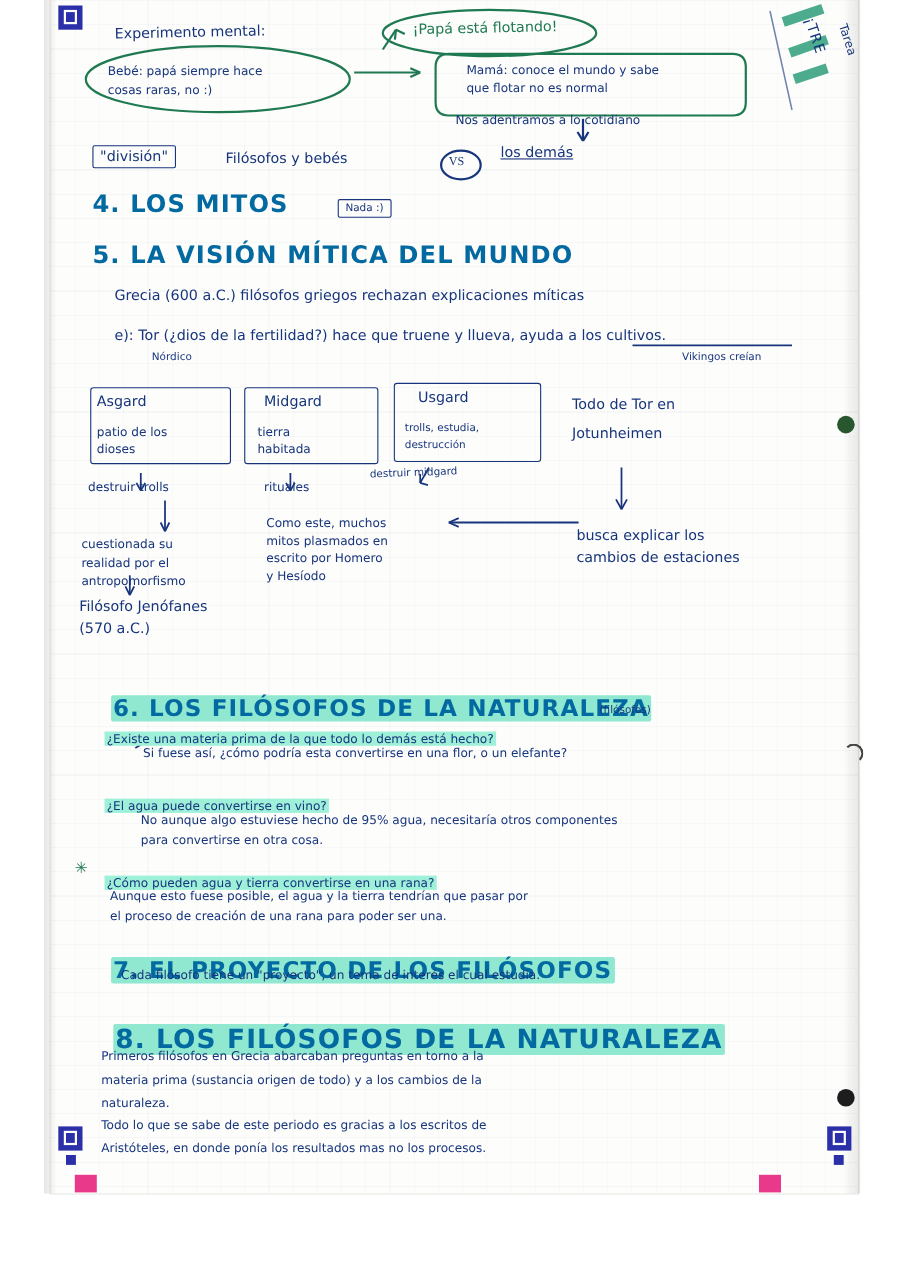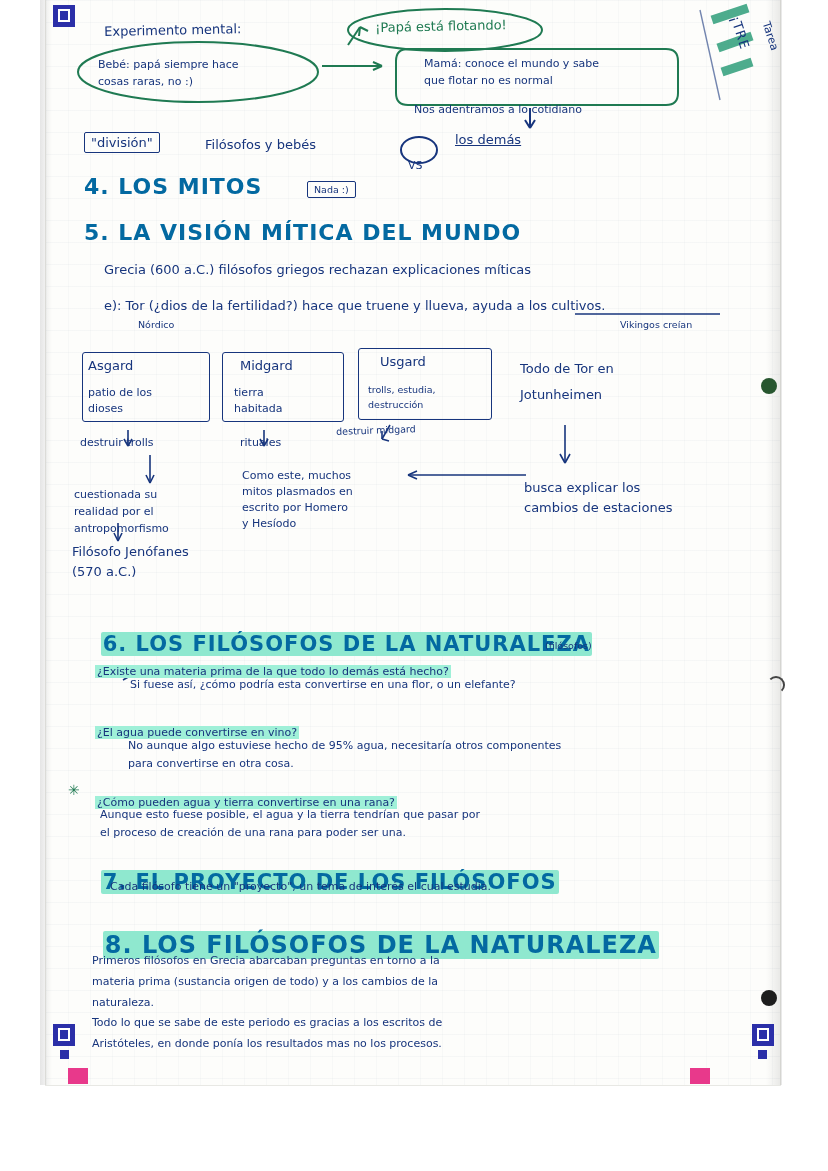--- a/index.html
+++ b/index.html
@@ -159,21 +159,21 @@
 
 <div class="hw green md rot-1" style="left:375px;top:20px;">¡Papá está flotando!</div>
 
 <div class="hw ink sm" style="left:424px;top:55px;line-height:17px;">Mamá: conoce el mundo y sabe
 que flotar no es normal</div>
 
 <div class="hw ink sm" style="left:414px;top:103px;">Nos adentramos a lo cotidiano</div>
 
 <div class="hw ink md boxed" style="left:84px;top:132px;">"división"</div>
 <div class="hw ink md" style="left:205px;top:137px;">Filósofos y bebés</div>
-<div class="hw ink sm" style="left:408px;top:159px;">VS</div>
+<div class="hw ink sm" style="left:408px;top:141px;font-family:Liberation Serif, serif;">VS</div>
 <div class="hw ink md" style="left:455px;top:132px;text-decoration:underline;">los demás</div>
 
 <div class="hw ink md" style="left:742px;top:14px;transform:rotate(72deg);transform-origin:left top;letter-spacing:1px;">¡TRE</div>
 <div class="hw ink sm" style="left:772px;top:20px;transform:rotate(72deg);transform-origin:left top;">Tarea</div>
 
 <div class="hw greenhead xl" style="left:84px;top:174px;">4. LOS MITOS</div>
 <div class="hw ink xs boxed" style="left:307px;top:181px;">Nada :)</div>
 
 <div class="hw greenhead xl" style="left:84px;top:220px;">5. LA VISIÓN MÍTICA DEL MUNDO</div>
 

